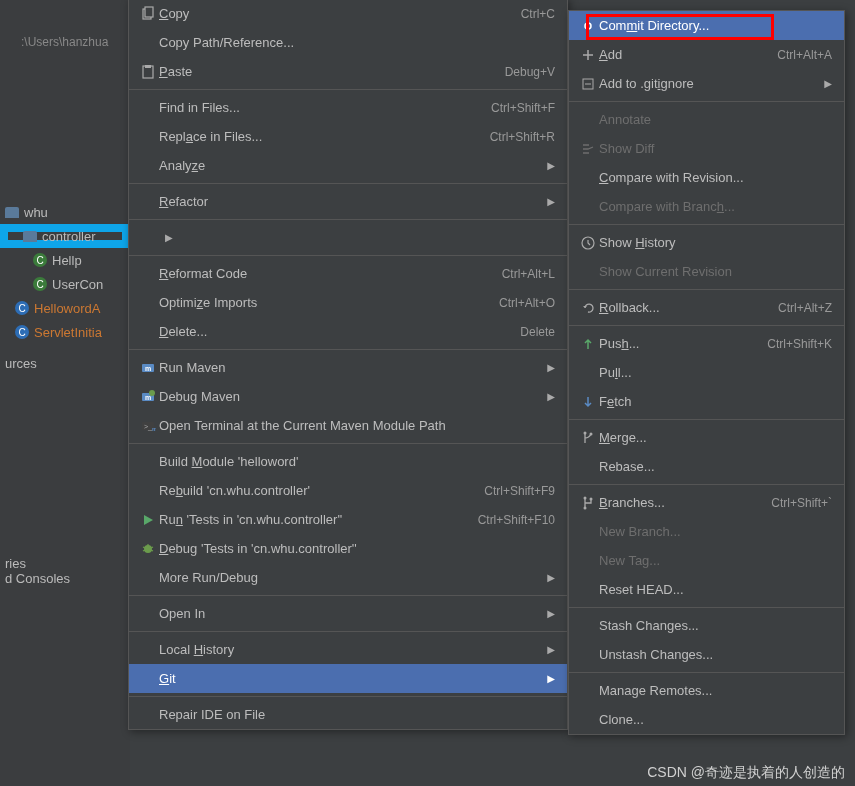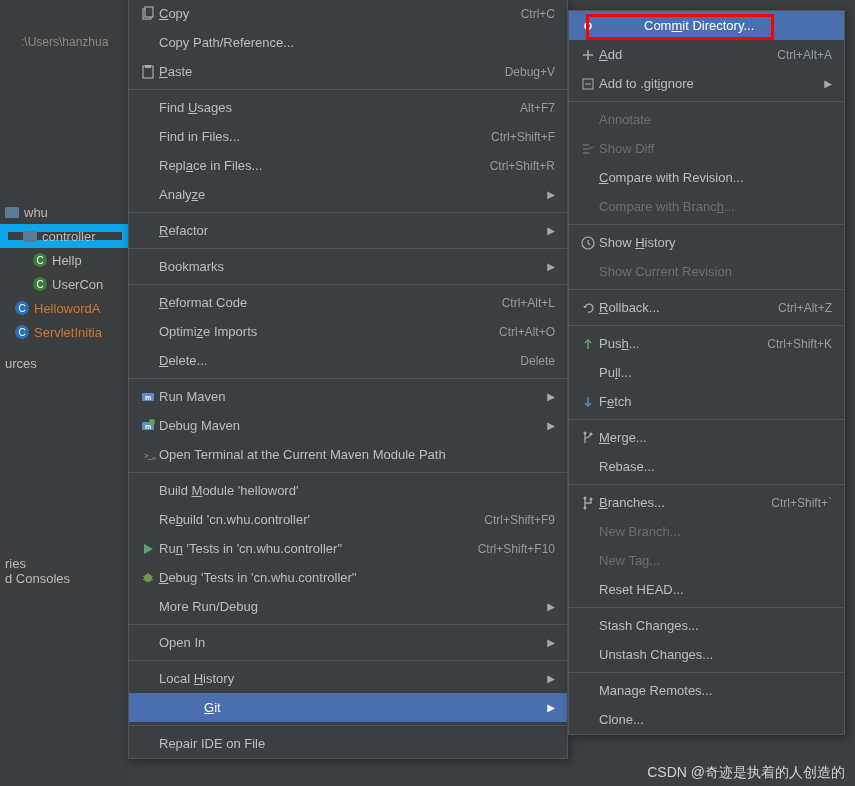--- a/index.html
+++ b/index.html
@@ -13,21 +13,21 @@
 .orange { color:#cc7832; }
 .highlight-red { border:8px solid #0ea5e9; }
 .folder-ico { background:#5a7a9a; width:14px; height:11px; border-radius:2px 2px 0 0; }
 .class-ico { width:14px; height:14px; border-radius:50%; background:#3b7b3b; color:#fff; font-size:10px; display:flex; align-items:center; justify-content:center; }
 .blue-ico { width:14px; height:14px; border-radius:50%; background:#2d6db5; color:#fff; font-size:10px; display:flex; align-items:center; justify-content:center; }
 
 .menu { position:absolute; background:#3c3f41; border:1px solid #555; box-shadow:2px 2px 8px rgba(0,0,0,.4); }
 .menu1 { left:128px; top:-2px; width:440px; }
 .menu2 { left:568px; top:10px; width:277px; }
 .mi { display:flex; align-items:center; height:29px; padding:0 12px 0 8px; }
-.mi.sel { background:#4b6eaf; color:#fff;gap:45px; }
+.mi.sel { background:#4b6eaf; color:#fff; }
 .mi-ico { width:22px; height:16px; display:inline-flex; align-items:center; justify-content:center; }
 .mi-lbl { flex:1; color:#bdbdbd; font-size:13px; }
 .mi.sel .mi-lbl { color:#fff; }
 .mi-lbl u { text-decoration:underline; }
 .mi-sc { color:#999; font-size:12px; }
 .mi-arrow { color:#aaa; font-size:10px; margin-left:6px; }
 .mi.sel .mi-arrow { color:#fff; }
 .mi.disabled .mi-lbl { color:#6e6e6e; }
 .sep { height:1px; background:#555; margin:3px 0; }
 
@@ -106,25 +106,20 @@
           <rect x="3" y="2" width="10" height="12" fill="none" stroke="#aaa" stroke-width="1.2"></rect>
           <rect x="5" y="1" width="6" height="3" fill="#aaa"></rect>
         </svg>
       </span>
       <span class="mi-lbl"><u>P</u>aste</span>
       <span class="mi-sc">Debug+V</span>
     </div>
     <div class="sep"></div>
     <div class="mi">
       <span class="mi-ico"></span>
-      <span class="mi-lbl">Find <u>U</u>sages</span>
-      <span class="mi-sc">Alt+F7</span>
-    </div>
-    <div class="mi">
-      <span class="mi-ico"></span>
       <span class="mi-lbl">Find in Files...</span>
       <span class="mi-sc">Ctrl+Shift+F</span>
     </div>
     <div class="mi">
       <span class="mi-ico"></span>
       <span class="mi-lbl">Repl<u>a</u>ce in Files...</span>
       <span class="mi-sc">Ctrl+Shift+R</span>
     </div>
     <div class="mi">
       <span class="mi-ico"></span>
@@ -133,21 +128,20 @@
     </div>
     <div class="sep"></div>
     <div class="mi">
       <span class="mi-ico"></span>
       <span class="mi-lbl"><u>R</u>efactor</span>
       <span class="mi-arrow">▶</span>
     </div>
     <div class="sep"></div>
     <div class="mi">
       <span class="mi-ico"></span>
-      <span class="mi-lbl">Bookmarks</span>
       <span class="mi-arrow">▶</span>
     </div>
     <div class="sep"></div>
     <div class="mi">
       <span class="mi-ico"></span>
       <span class="mi-lbl"><u>R</u>eformat Code</span>
       <span class="mi-sc">Ctrl+Alt+L</span>
     </div>
     <div class="mi">
       <span class="mi-ico"></span>

